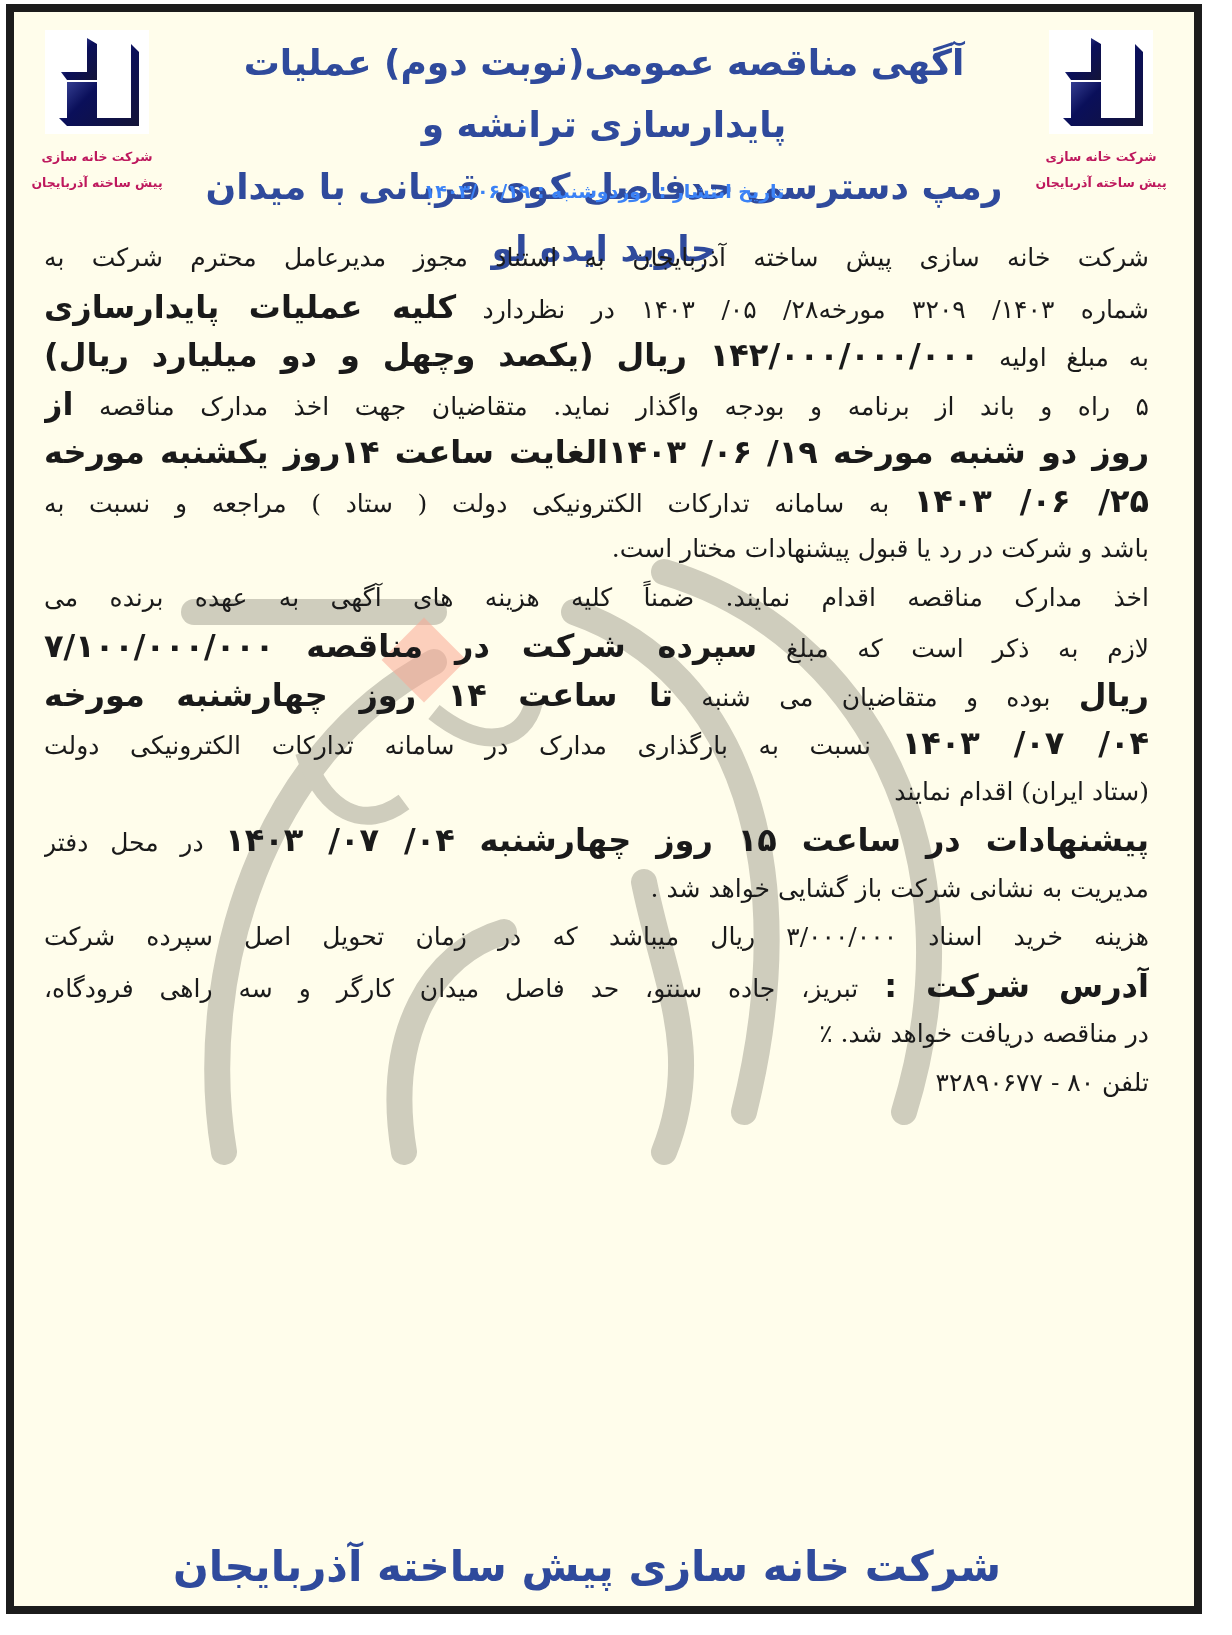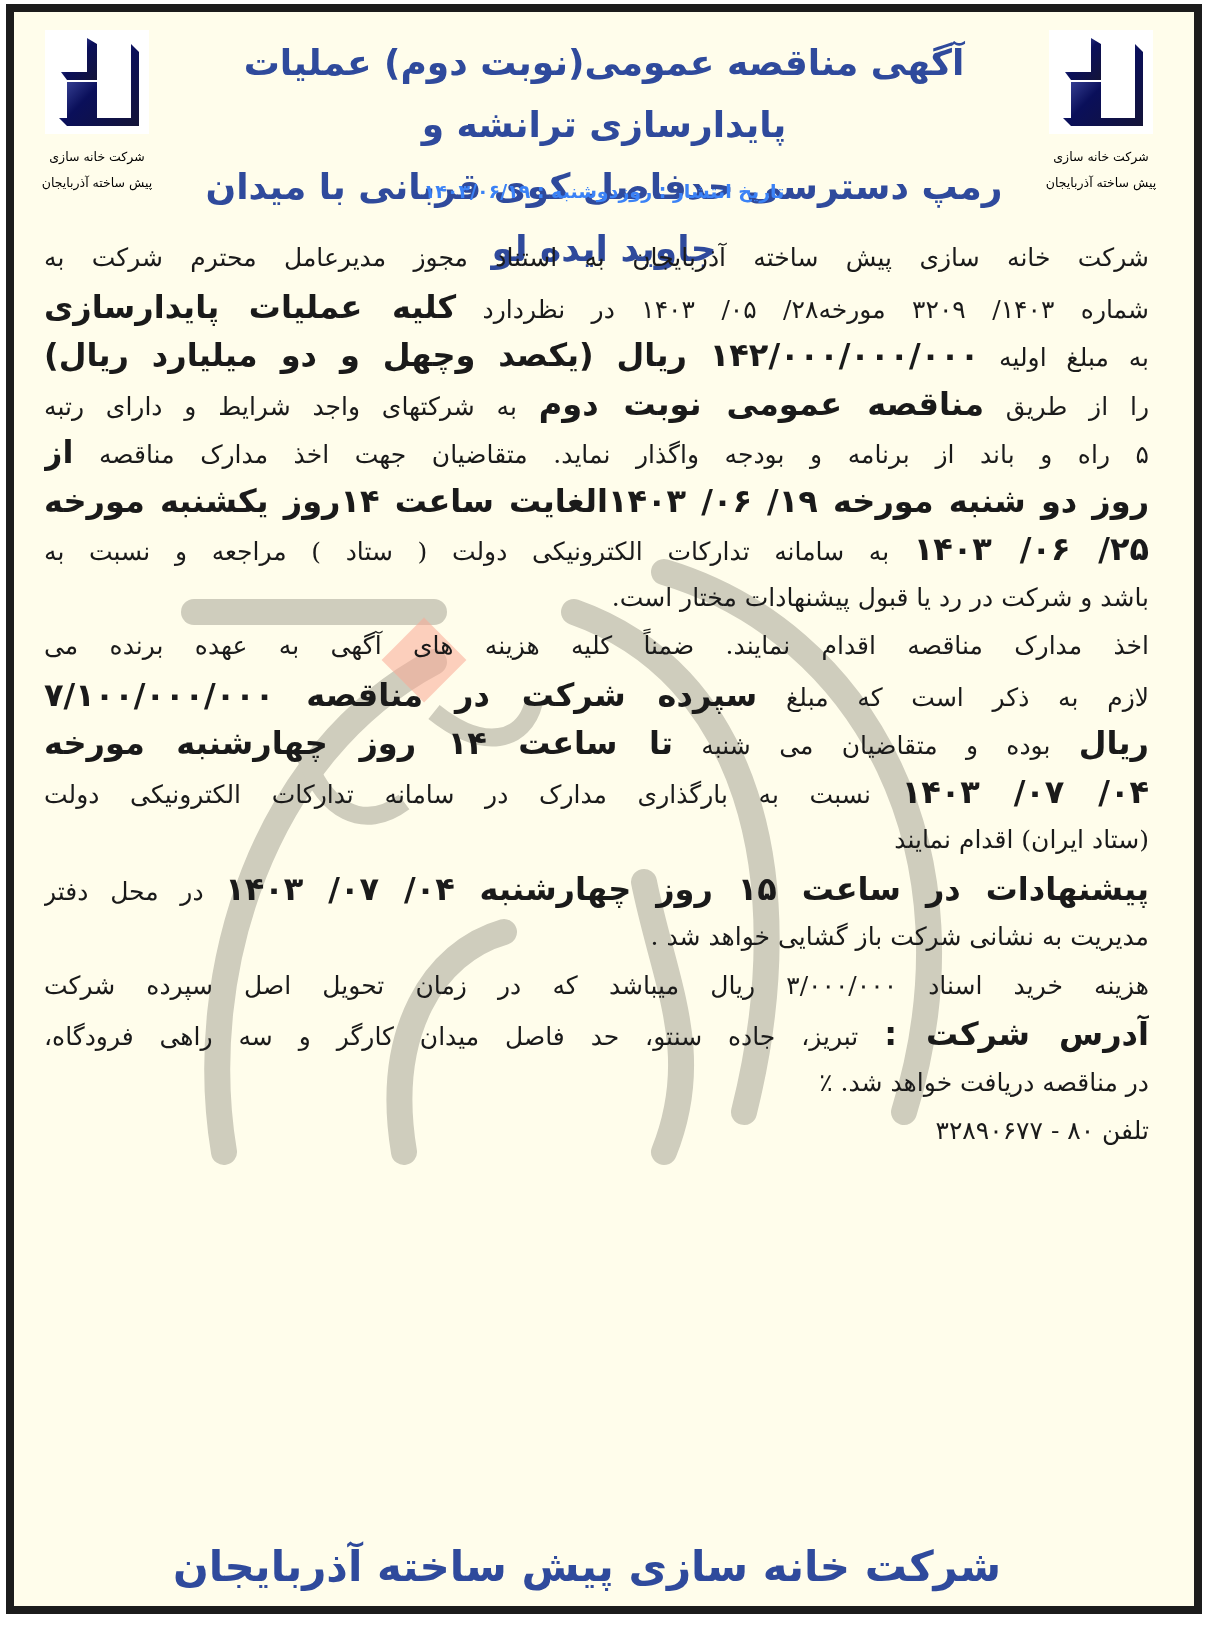--- a/index.html
+++ b/index.html
@@ -58,23 +58,23 @@
     .logo-box {
       width: 104px;
       height: 104px;
       margin: 0 auto;
       background: #ffffff;
       position: relative;
     }
     .logo-caption {
       direction: rtl;
       font-family: "DejaVu Sans", sans-serif;
-      font-weight: normal;
+      font-weight: bold;
       font-size: 12.5px;
-      color: #000000;
+      color: #be185d;
       line-height: 26px;
       margin-top: 10px;
     }
     .title {
       position: absolute;
       left: 170px;
       right: 170px;
       top: 20px;
       direction: rtl;
       text-align: center;
@@ -207,21 +207,20 @@
     <div>آگهی مناقصه عمومی(نوبت دوم) عملیات پایدارسازی ترانشه و</div>
     <div>رمپ دسترسی حدفاصل کوی قربانی با میدان جاوید ایده لو</div>
   </div>
 
   <div class="pub-date">تاریخ انتشار : روزدوشنبه : ۱۴۰۳/۰۶/۱۹</div>
 
   <div class="body-text" id="body-text">
       <div class="line"><span>شرکت خانه سازی پیش ساخته آذربایجان به استناد مجوز مدیرعامل محترم شرکت به</span></div>
       <div class="line"><span>شماره ۱۴۰۳/ ۳۲۰۹ مورخه۲۸/ ۰۵/ ۱۴۰۳ در نظردارد </span><span class="b">کلیه عملیات پایدارسازی</span></div>
       <div class="line"><span>به مبلغ اولیه </span><span class="b">۱۴۲/۰۰۰/۰۰۰/۰۰۰ ریال  (یکصد وچهل و دو میلیارد ریال)</span></div>
-      <div class="line"><span>را از طریق </span><span class="b">مناقصه عمومی نوبت دوم</span><span> به شرکتهای واجد شرایط و دارای رتبه</span></div>
       <div class="line"><span>۵ راه و باند از برنامه و بودجه واگذار نماید. متقاضیان جهت اخذ مدارک مناقصه </span><span class="b">از</span></div>
       <div class="line"><span class="b">روز دو شنبه مورخه ۱۹/ ۰۶/ ۱۴۰۳الغایت ساعت ۱۴روز یکشنبه مورخه</span></div>
       <div class="line"><span class="b">۲۵/ ۰۶/ ۱۴۰۳</span><span> به سامانه تدارکات الکترونیکی دولت ( ستاد ) مراجعه و نسبت به</span></div>
       <div class="line short"><span>باشد و شرکت در رد یا قبول پیشنهادات مختار است.</span></div>
       <div class="line"><span>اخذ مدارک مناقصه اقدام نمایند. ضمناً کلیه هزینه های آگهی به عهده برنده می</span></div>
       <div class="line"><span>لازم به ذکر است که مبلغ </span><span class="b">سپرده شرکت در مناقصه ۷/۱۰۰/۰۰۰/۰۰۰</span></div>
       <div class="line"><span class="b">ریال</span><span> بوده و متقاضیان می شنبه </span><span class="b">تا ساعت ۱۴ روز چهارشنبه مورخه</span></div>
       <div class="line"><span class="b">۰۴/ ۰۷/ ۱۴۰۳</span><span> نسبت به بارگذاری مدارک در سامانه تدارکات الکترونیکی دولت</span></div>
       <div class="line short"><span>(ستاد ایران) اقدام نمایند</span></div>
       <div class="line"><span class="b">پیشنهادات در ساعت ۱۵ روز چهارشنبه ۰۴/ ۰۷/ ۱۴۰۳</span><span> در محل دفتر</span></div>

